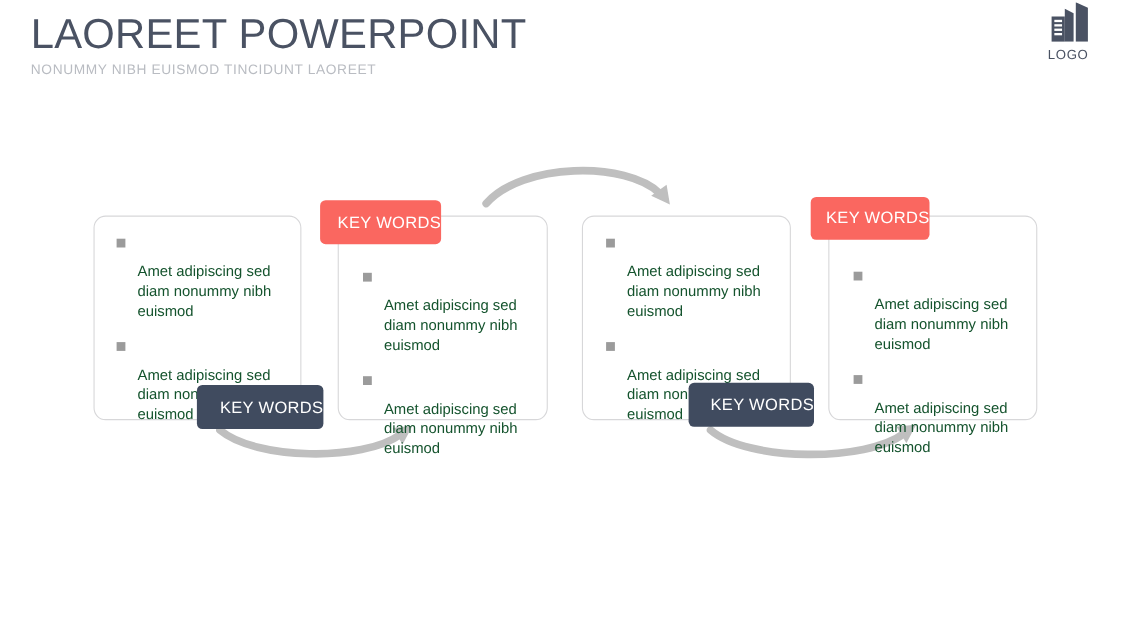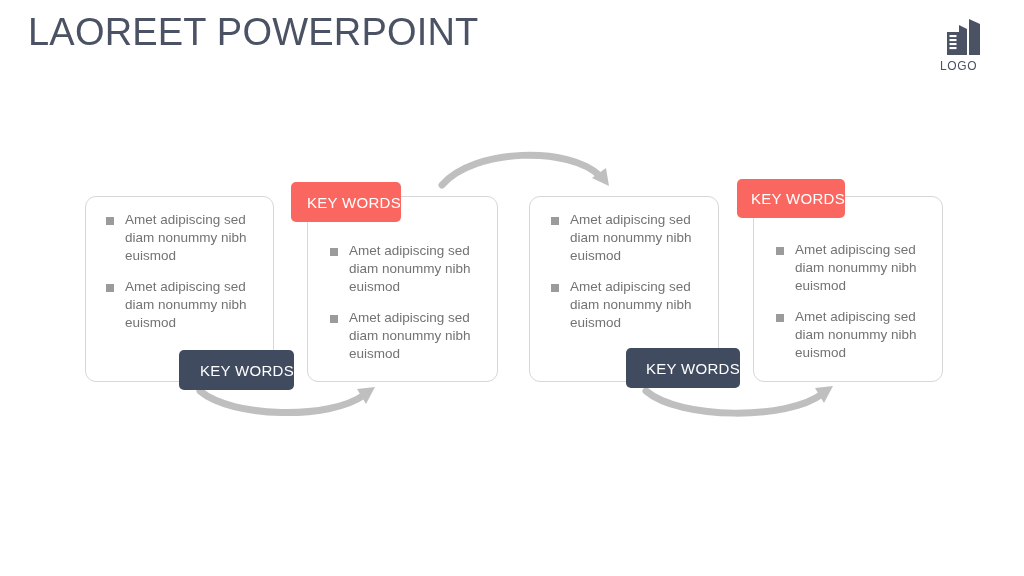--- a/index.html
+++ b/index.html
@@ -37,22 +37,23 @@
     letter-spacing: 0.55px;
     line-height: 16px;
     margin-top: 1px;
     white-space: nowrap;
   }
 
   
   .logo-block {
     position: absolute;
     right: 22px;
-    top: 19px;
+    top: 2px;
     width: 62px;
+    text-align: center;
   }
   .logo-icon { display: block; margin: 0 auto; }
   .logo-text {
     font-size: 12px;
     color: #4a5263;
     letter-spacing: 0.6px;
     margin-top: 1px;
     line-height: 13px;
   }
 
@@ -93,22 +94,23 @@
     width: 8px;
     height: 8px;
     background: #9b9b9b;
     flex: 0 0 8px;
     margin-top: 6px;
     margin-right: 11px;
   }
   .bullet-text {
     font-size: 13.5px;
     line-height: 18px;
-    color: #737373;
+    color: #14532d;
     max-width: 132px;
+    margin-top: 27px;
   }
 
   
   .badge {
     position: absolute;
     display: flex;
     align-items: center;
     justify-content: flex-end;
     border-radius: 5px;
     color: #ffffff;
@@ -117,20 +119,21 @@
     white-space: nowrap;
   }
   .badge-red  { background: #fa6760; }
   .badge-dark { background: #404b5f; }
 </style>
 </head>
 <body>
 
 <div class="slide-header">
   <div class="slide-title">LAOREET POWERPOINT</div>
+  <div class="slide-subtitle">NONUMMY NIBH EUISMOD TINCIDUNT LAOREET</div>
 </div>
 
 <div class="logo-block">
   <span class="logo-icon">
     <svg width="44" height="36" viewBox="0 0 44 36" aria-hidden="true">
       <g fill="#4a5263">
 
         <polygon points="29,0 40,5 40,36 29,36"></polygon>
 
         <polygon points="19,6 27,10 27,36 19,36"></polygon>

